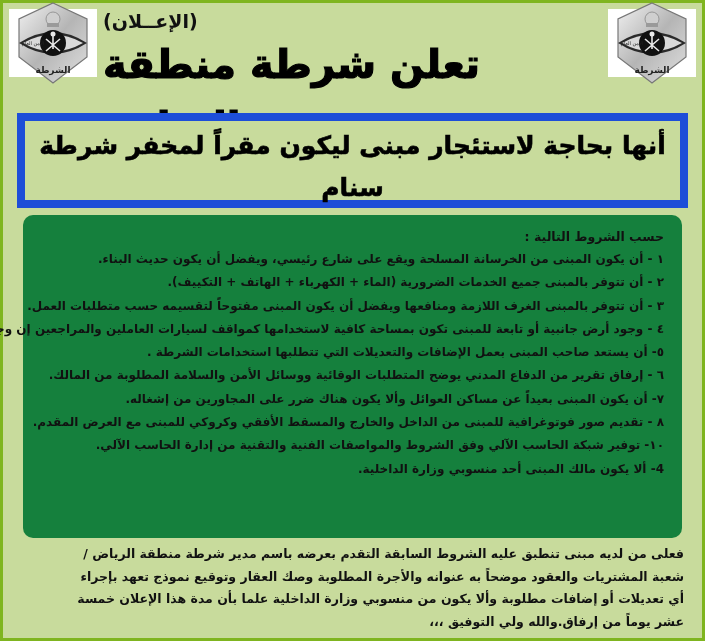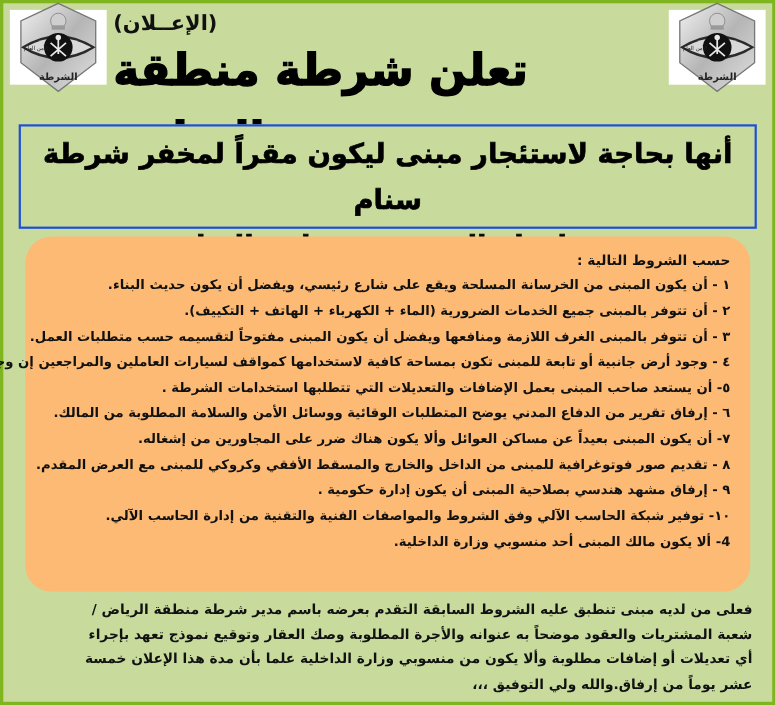--- a/index.html
+++ b/index.html
@@ -60,43 +60,43 @@
       letter-spacing: 0;
       -webkit-text-stroke: 1.2px #000;
     }
 
     .subtitle-box {
       position: absolute;
       top: 110px;
       left: 14px;
       right: 14px;
       height: 95px;
-      border: 2px solid #1d4ed8;
+      border: 8px solid #1d4ed8;
       box-sizing: border-box;
       background: #c8db9c;
       text-align: center;
       padding-top: 4px;
     }
     .subtitle-box .line {
       font-family: "DejaVu Sans", sans-serif;
       font-weight: bold;
       font-size: 25px;
       line-height: 42px;
       color: #000;
       -webkit-text-stroke: 0.6px #000;
     }
 
     .conditions {
       position: absolute;
       top: 212px;
       left: 20px;
       right: 20px;
       height: 323px;
-      background: #fdba74;
-      border-radius: 24px;
+      background: #15803d;
+      border-radius: 10px;
       box-sizing: border-box;
       padding: 10px 18px 8px 14px;
     }
     .cond-intro {
       font-weight: bold;
       font-size: 12.5px;
       line-height: 23px;
       color: #111;
     }
     .cond-list {
@@ -193,21 +193,20 @@
     <div class="cond-intro">حسب الشروط التالية :</div>
     <ul class="cond-list">
       <li class="cond-item">١ - أن يكون المبنى من الخرسانة المسلحة ويقع على شارع رئيسي، ويفضل أن يكون حديث البناء.</li>
       <li class="cond-item">٢ - أن تتوفر بالمبنى جميع الخدمات الضرورية (الماء + الكهرباء + الهاتف + التكييف).</li>
       <li class="cond-item">٣ - أن تتوفر بالمبنى الغرف اللازمة ومنافعها ويفضل أن يكون المبنى مفتوحاً لتقسيمه حسب متطلبات العمل.</li>
       <li class="cond-item">٤ - وجود أرض جانبية أو تابعة للمبنى تكون بمساحة كافية لاستخدامها كمواقف لسيارات العاملين والمراجعين إن وجد.</li>
       <li class="cond-item">٥- أن يستعد صاحب المبنى بعمل الإضافات والتعديلات التي تتطلبها استخدامات الشرطة .</li>
       <li class="cond-item">٦ - إرفاق تقرير من الدفاع المدني يوضح المتطلبات الوقائية ووسائل الأمن والسلامة المطلوبة من المالك.</li>
       <li class="cond-item">٧- أن يكون المبنى بعيداً عن مساكن العوائل وألا يكون هناك ضرر على المجاورين من إشغاله.</li>
       <li class="cond-item">٨ - تقديم صور فوتوغرافية للمبنى من الداخل والخارج والمسقط الأفقي وكروكي للمبنى مع العرض المقدم.</li>
-      <li class="cond-item">٩ - إرفاق مشهد هندسي بصلاحية المبنى أن يكون إدارة حكومية .</li>
       <li class="cond-item">١٠- توفير شبكة الحاسب الآلي وفق الشروط والمواصفات الفنية والتقنية من إدارة الحاسب الآلي.</li>
       <li class="cond-item">4- ألا يكون مالك المبنى أحد منسوبي وزارة الداخلية.</li>
     </ul>
   </div>
 
   <div class="closing">
     <span class="line">فعلى من لديه مبنى تنطبق عليه الشروط السابقة التقدم بعرضه باسم مدير شرطة منطقة الرياض /</span>
     <span class="line">شعبة المشتريات والعقود موضحاً به عنوانه والأجرة المطلوبة وصك العقار وتوقيع نموذج تعهد بإجراء</span>
     <span class="line">أي تعديلات أو إضافات مطلوبة وألا يكون من منسوبي وزارة الداخلية علما بأن مدة هذا الإعلان خمسة</span>
     <span class="line"><span>عشر يوماً من إرفاق.</span><span class="sign">والله ولي التوفيق ،،،</span></span>

